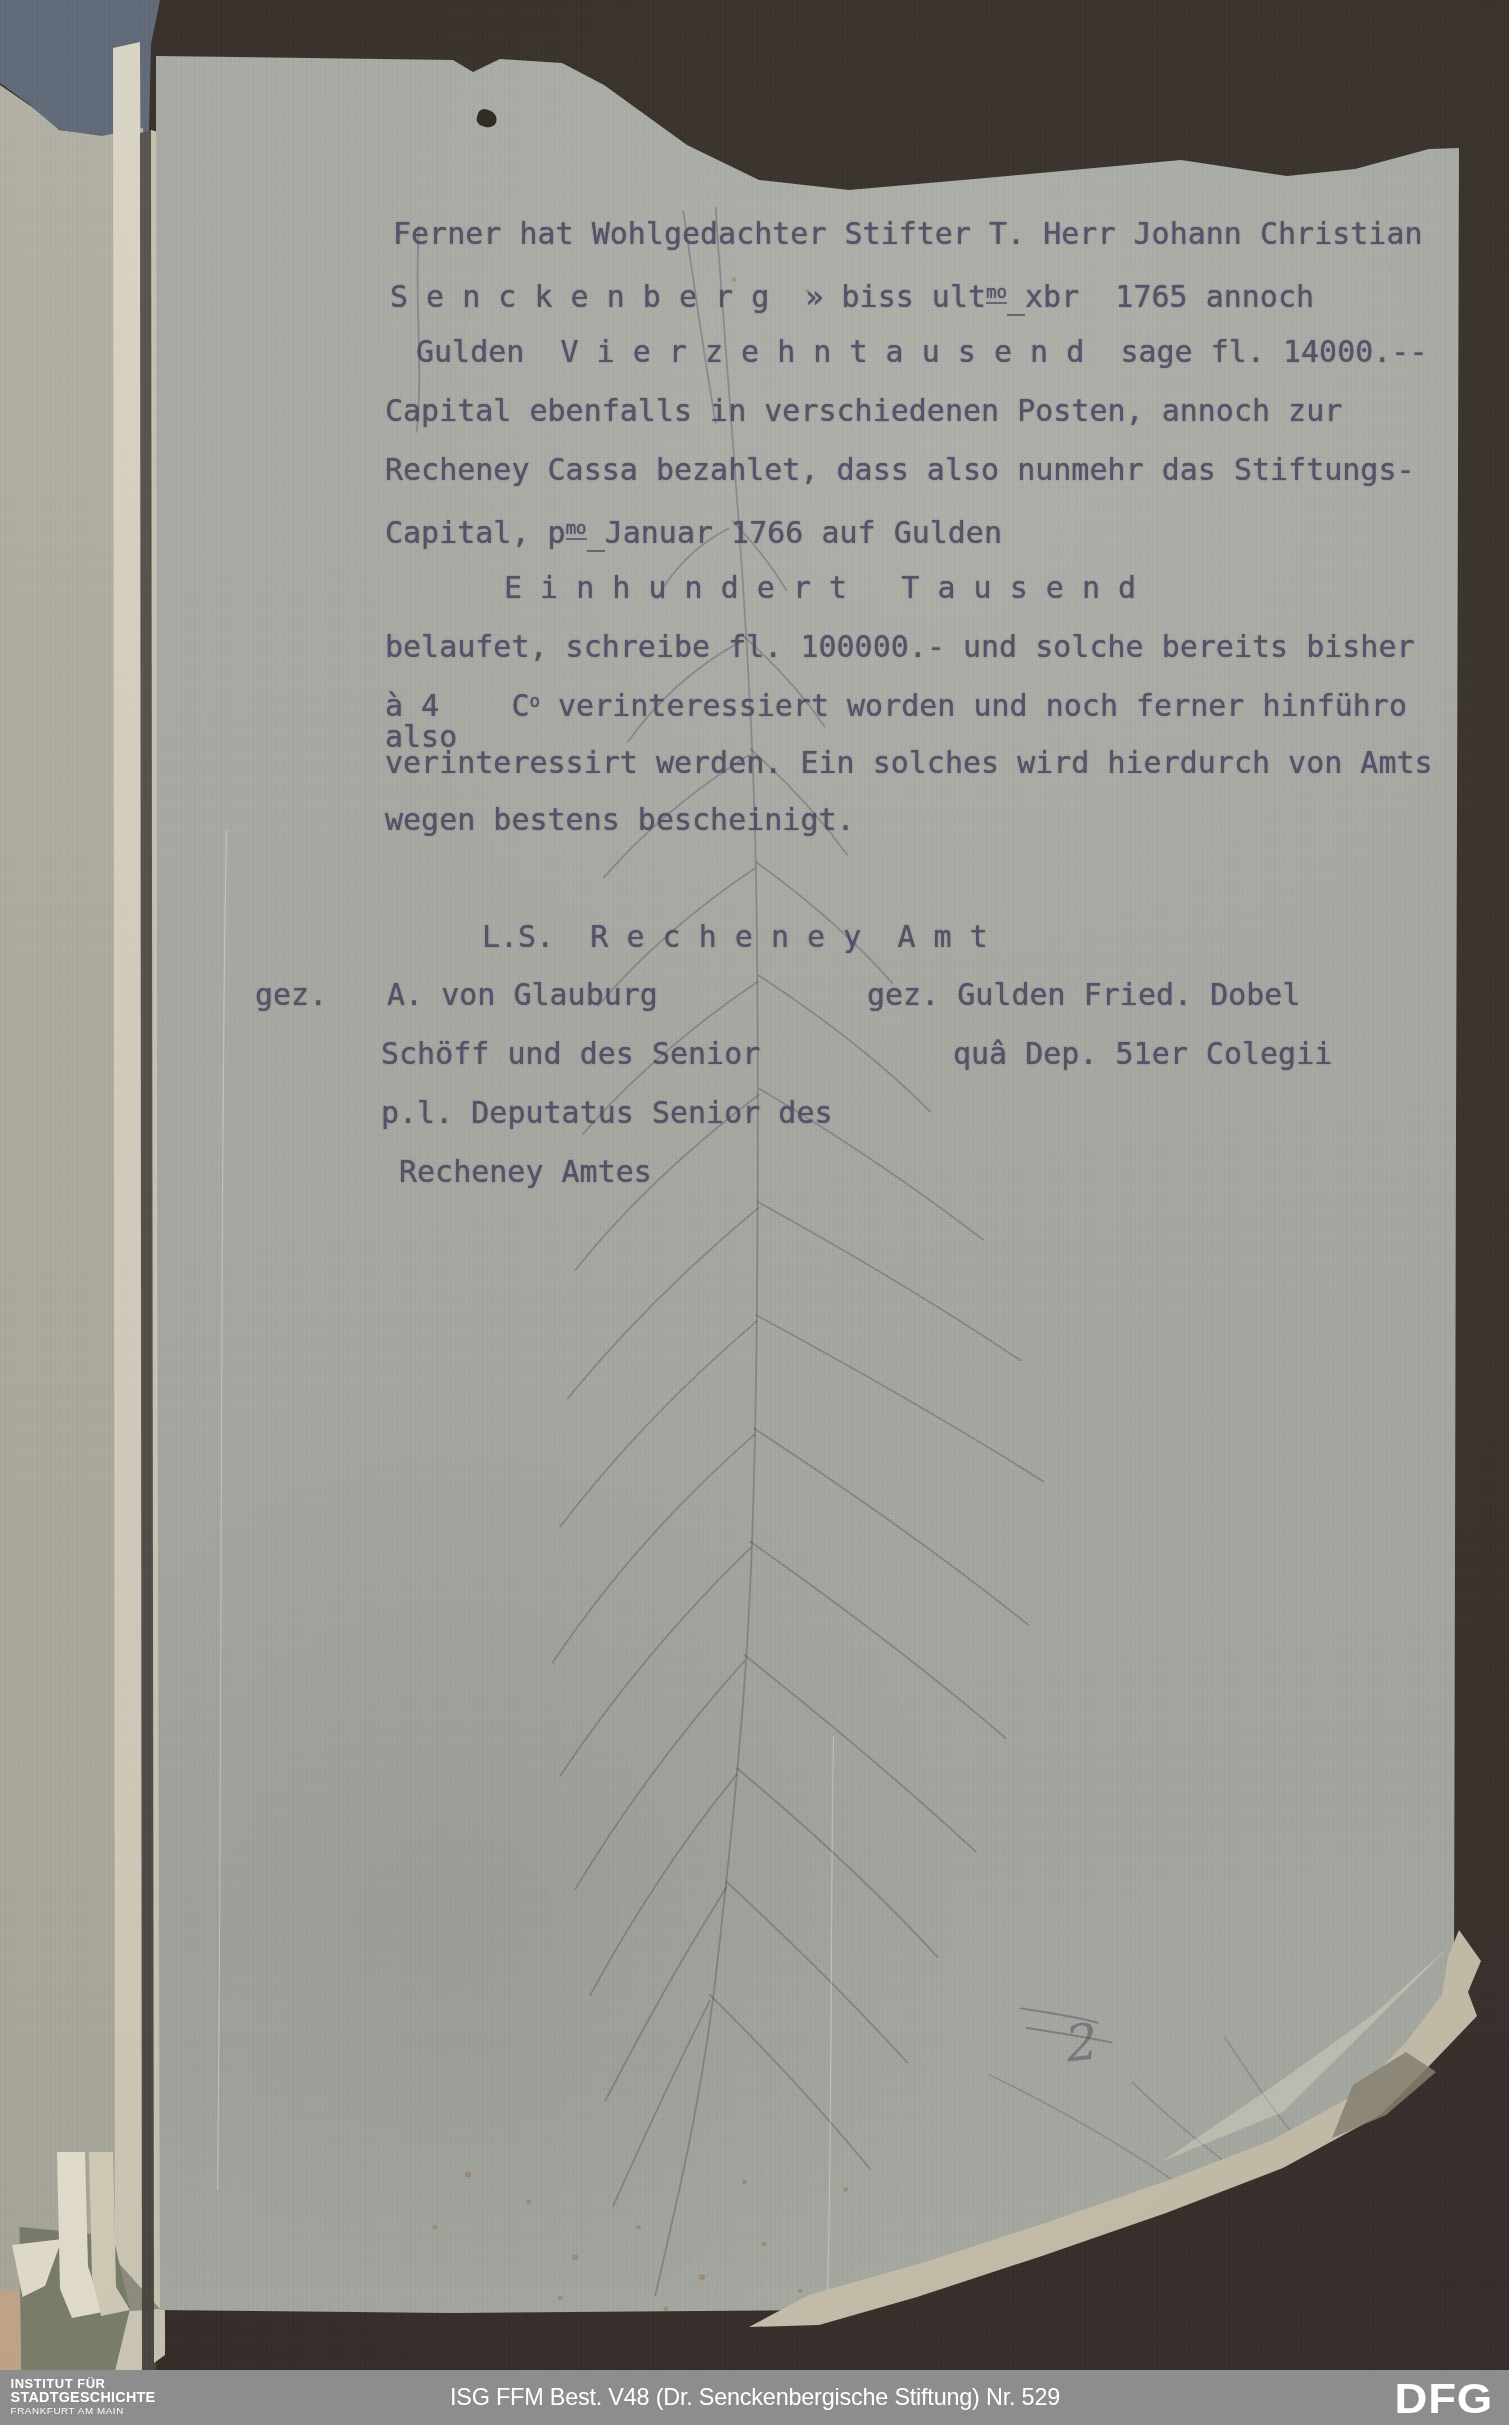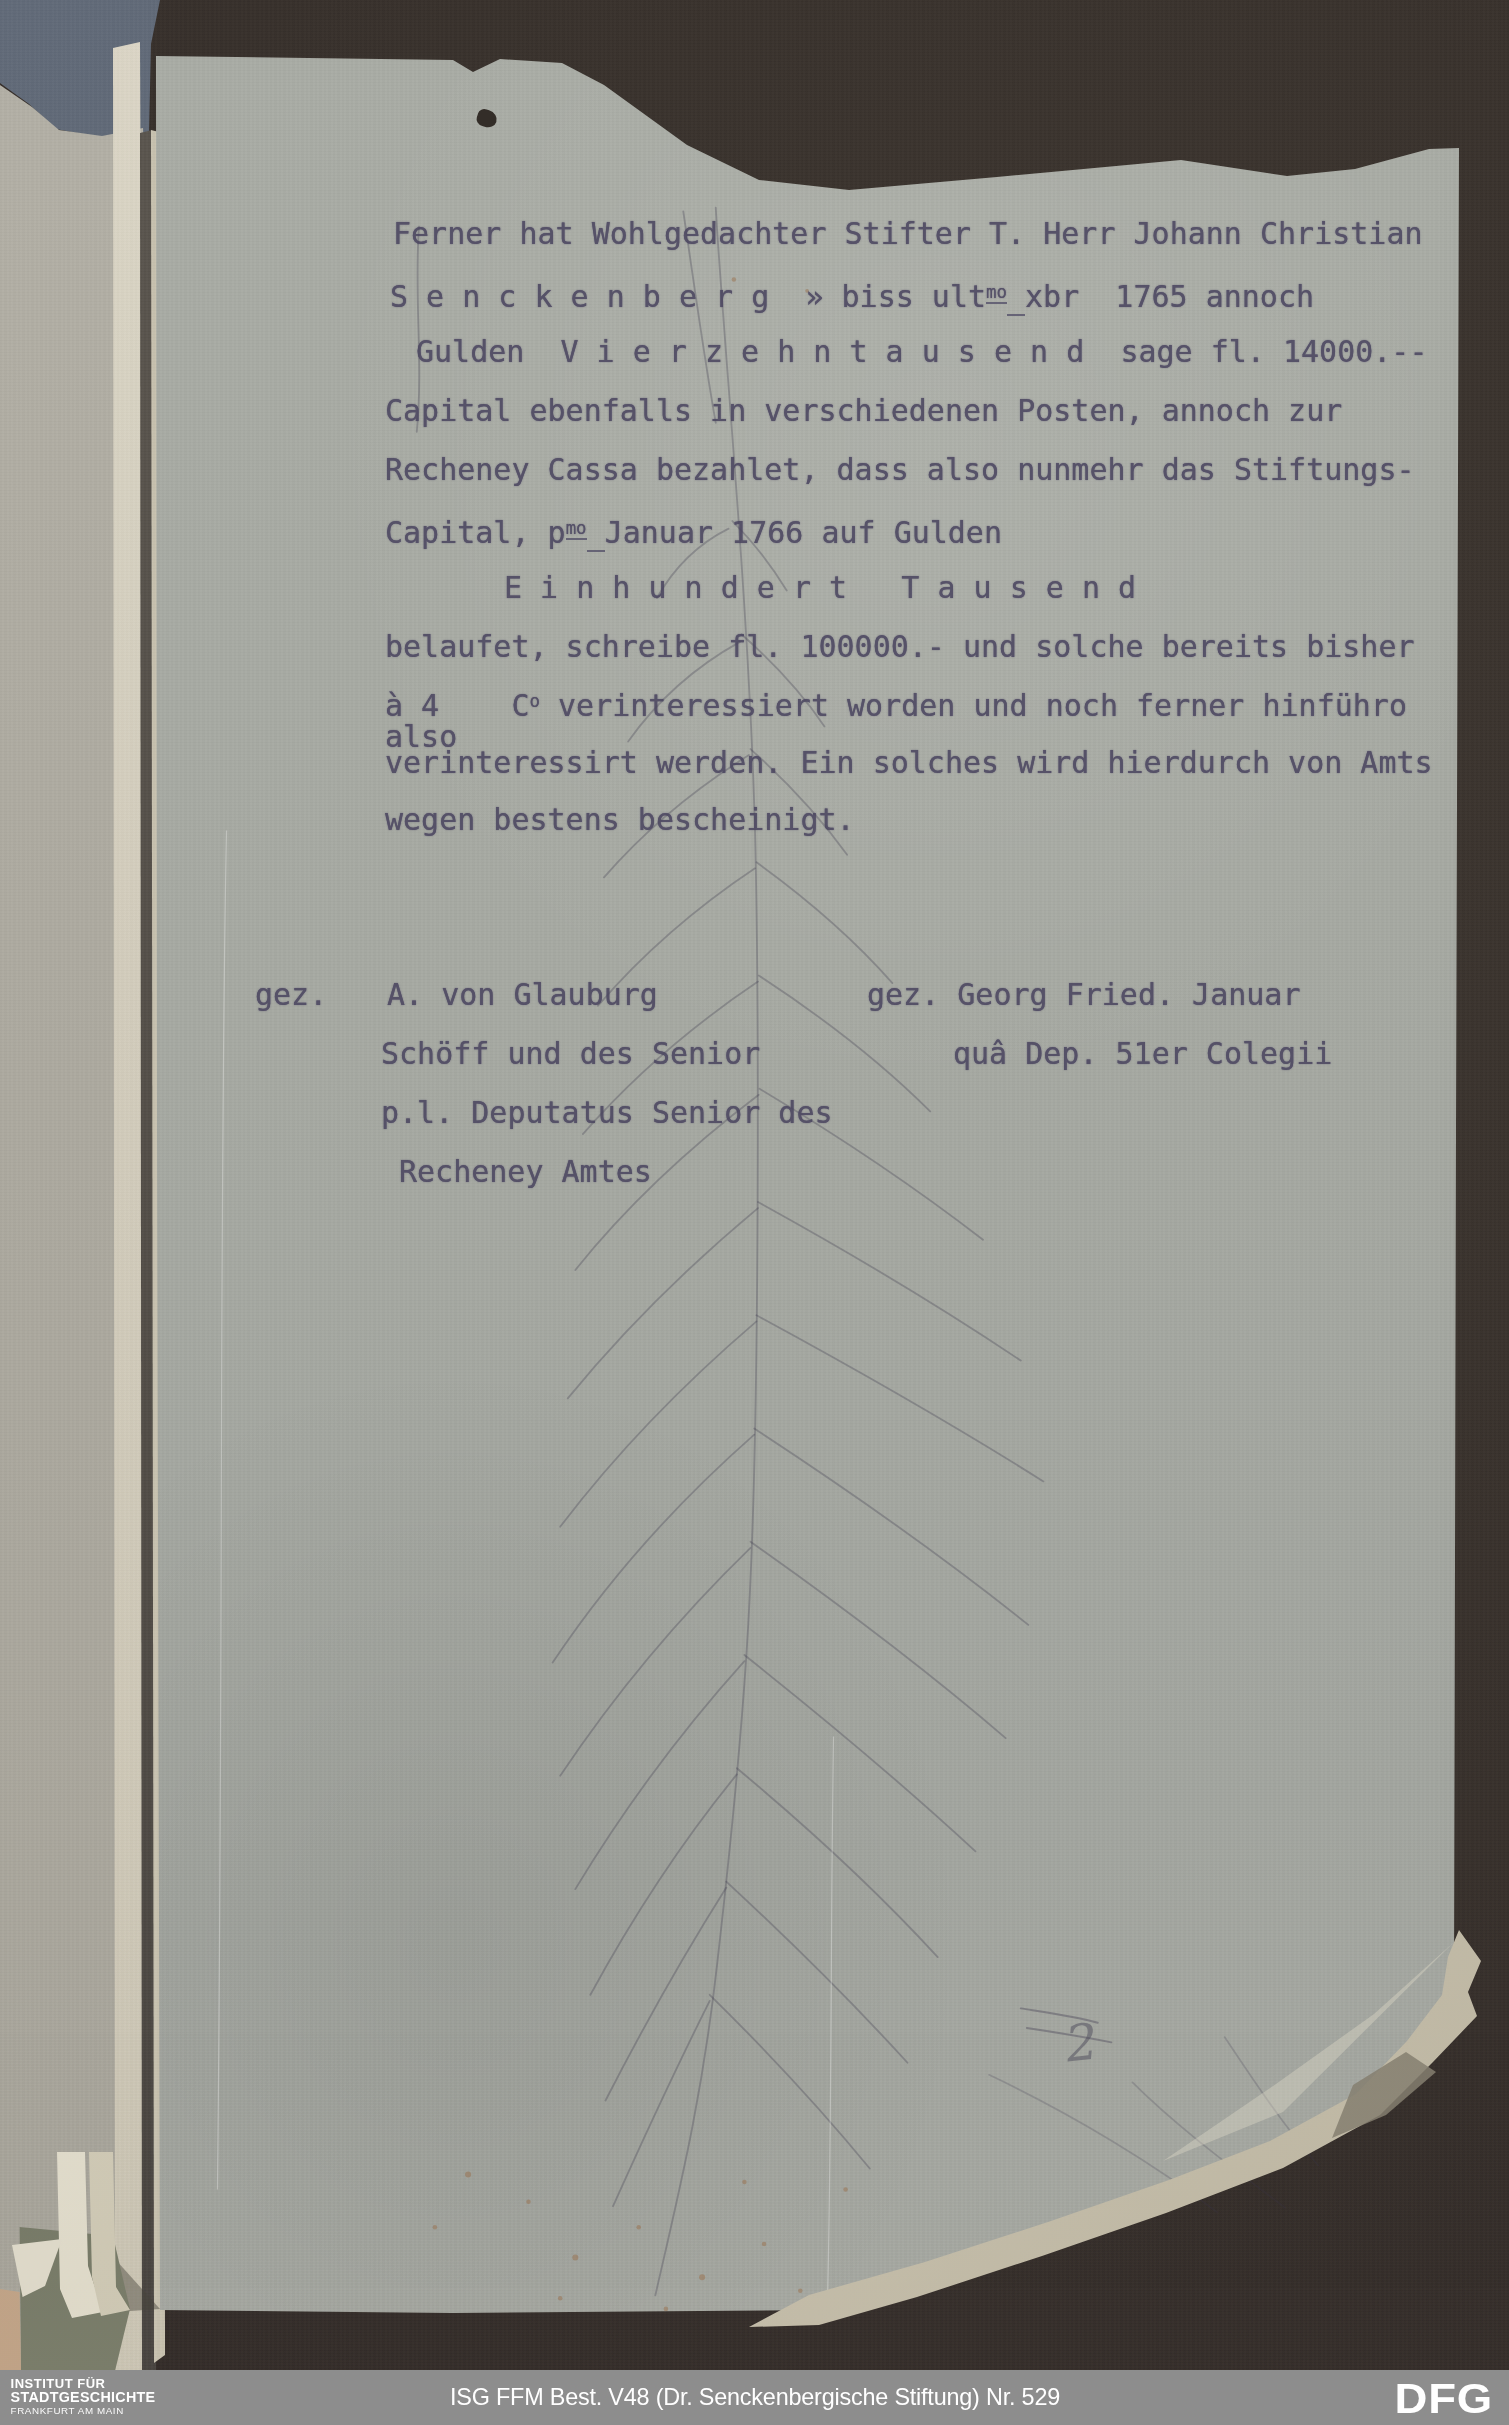--- a/index.html
+++ b/index.html
@@ -227,23 +227,24 @@
       <div class="tw-line" style="left: 390px; top: 335px; margin-left: 26px;"><span>Gulden  V i e r z e h n t a u s e n d  sage fl. 14000.--</span></div>
       <div class="tw-line" style="left: 385px; top: 394px;"><span>Capital ebenfalls in verschiedenen Posten, annoch zur</span></div>
       <div class="tw-line" style="left: 385px; top: 453px;"><span>Recheney Cassa bezahlet, dass also nunmehr das Stiftungs-</span></div>
       <div class="tw-line" style="left: 385px; top: 512px;"><span>Capital, p</span><span class="sup ul">mo</span><span class="ul"> </span><span>Januar 1766 auf Gulden</span></div>
       <div class="tw-line" style="left: 504px; top: 571px;"><span>E i n h u n d e r t   T a u s e n d</span></div>
       <div class="tw-line" style="left: 385px; top: 630px;"><span>belaufet, schreibe fl. 100000.- und solche bereits bisher</span></div>
       <div class="tw-line" style="left: 385px; top: 685px;"><span>à 4    C</span><span class="sup">o</span><span> verinteressiert worden und noch ferner hinführo</span></div>
       <div class="tw-line" style="left: 385px; top: 720px;"><span>also</span></div>
       <div class="tw-line" style="left: 385px; top: 746px;"><span>verinteressirt werden. Ein solches wird hierdurch von Amts</span></div>
       <div class="tw-line" style="left: 385px; top: 803px;"><span>wegen bestens bescheinigt.</span></div>
+      <div class="tw-line" style="left: 482px; top: 920px;"><span>L.S.  R e c h e n e y  A m t</span></div>
       <div class="tw-line" style="left: 255px; top: 978px;"><span>gez.</span></div>
       <div class="tw-line" style="left: 387px; top: 978px;"><span>A. von Glauburg</span></div>
-      <div class="tw-line" style="left: 867px; top: 978px;"><span>gez. Georg Fried. Januar</span></div>
+      <div class="tw-line" style="left: 867px; top: 978px;"><span>gez. Gulden Fried. Dobel</span></div>
       <div class="tw-line" style="left: 381px; top: 1037px;"><span>Schöff und des Senior</span></div>
       <div class="tw-line" style="left: 953px; top: 1037px;"><span>quâ Dep. 51er Colegii</span></div>
       <div class="tw-line" style="left: 381px; top: 1096px;"><span>p.l. Deputatus Senior des</span></div>
       <div class="tw-line" style="left: 399px; top: 1155px;"><span>Recheney Amtes</span></div>
     </div>
 
   <div class="pencil-2">2</div>
 
   <div class="footer">
     <div class="inst">

